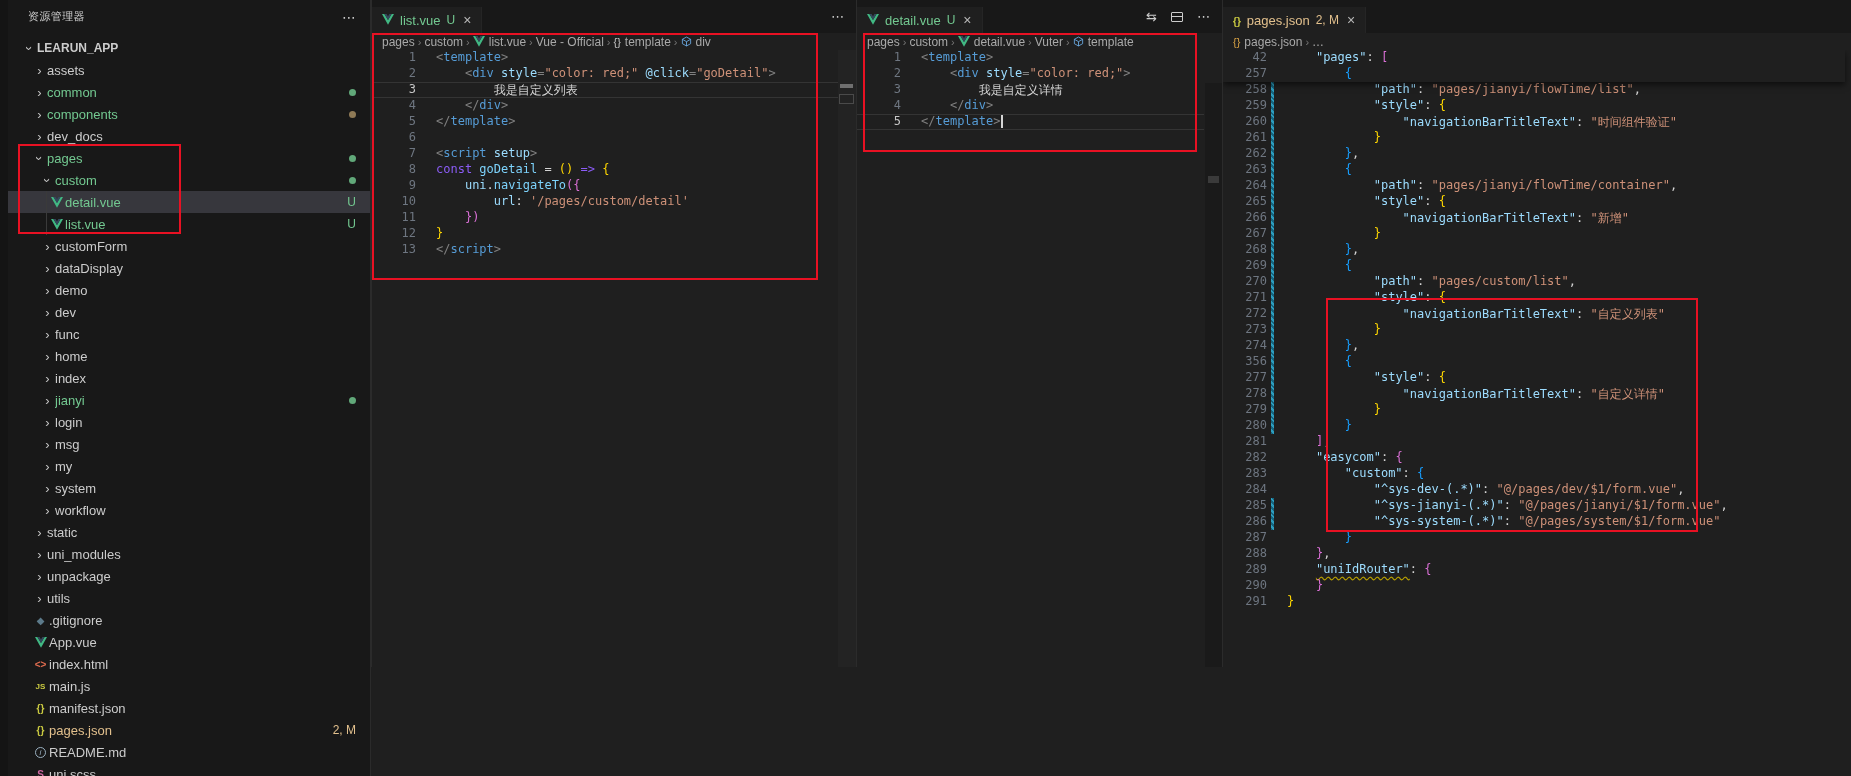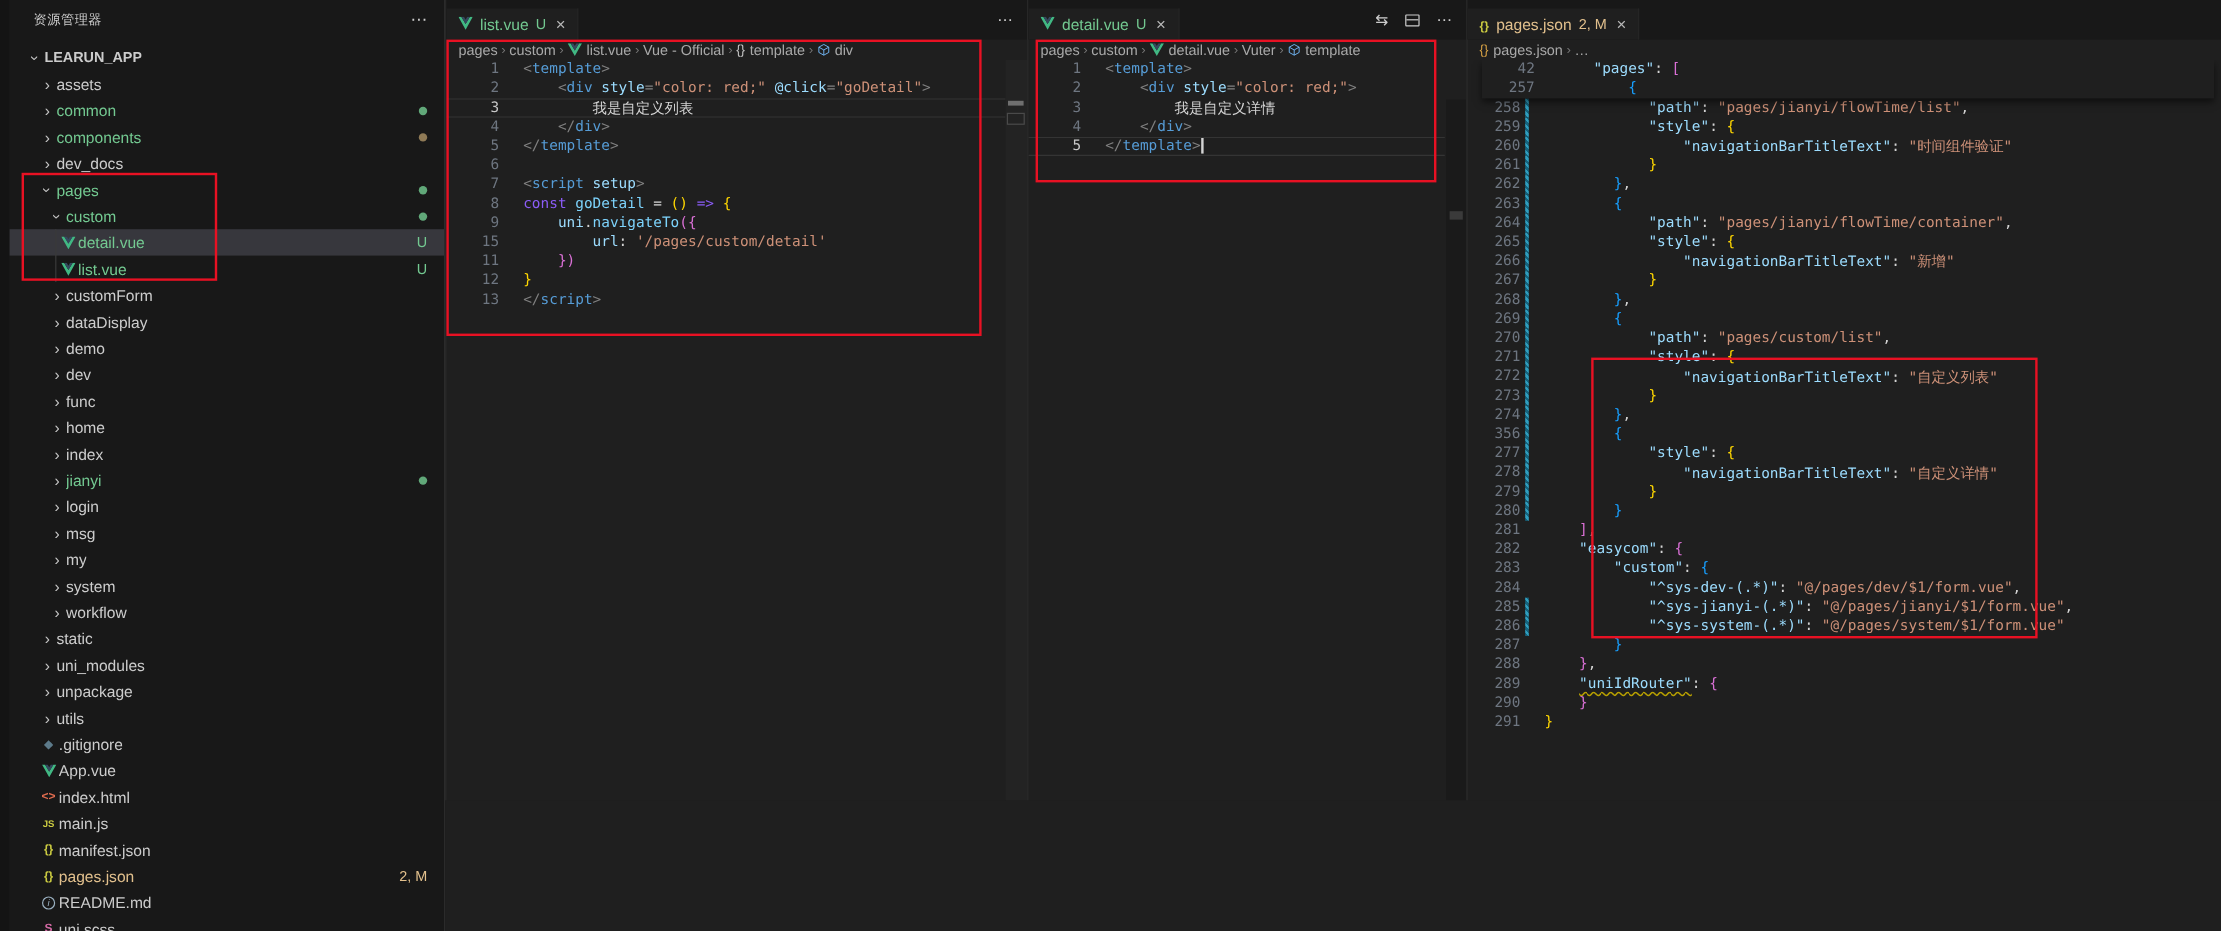--- a/index.html
+++ b/index.html
@@ -80,21 +80,21 @@
   .codetext { padding-left:20px; white-space:pre; font:12px "DejaVu Sans Mono",monospace; color:#d4d4d4; }
   .tk.p{color:#808080} .tk.tag{color:#569cd6} .tk.attr{color:#9cdcfe} .tk.str{color:#ce9178}
   .tk.kw{color:#8b5cf6} .tk.fn{color:#7dd3fc} .tk.txt,.tk.pl{color:#d4d4d4}
   .tk.b1{color:#ffd700} .tk.b2{color:#da70d6} .tk.b3{color:#179fff}
   .tk.sq{color:#9cdcfe; text-decoration:underline wavy #b8a000; text-underline-offset:3px;}
   .chbar { position:absolute; left:48px; top:0; bottom:0; width:3px;
            background:repeating-linear-gradient(45deg,#15657f 0 2px,#2e9ebf 2px 4px); }
   .caret { display:inline-block; width:2px; height:13px; background:#d4d4d4;
            vertical-align:middle; margin-left:1px; }
 
-  .sticky { position:absolute; left:12px; top:0; right:6px; z-index:5; background:#1f1f1f;
+  .sticky { position:absolute; left:0; top:0; right:6px; z-index:5; background:#1f1f1f;
             box-shadow:0 3px 6px rgba(0,0,0,.55); }
   #g2 .lines.scrolled { top:32px; }
 
   
   .strip1 { position:absolute; right:0; top:0; bottom:0; width:18px; background:#232323; }
   .strip1 .mdash { position:absolute; left:2px; top:34px; width:13px; height:4px; background:#6f6f6f; }
   .strip1 .mbox { position:absolute; left:1px; top:44px; width:15px; height:10px; border:1px solid #4a4a4a; }
   .strip2 { position:absolute; left:348px; top:33px; bottom:0; width:18px; background:#1a1a1a; }
   .strip2 .mbox { position:absolute; left:3px; top:93px; width:11px; height:7px; background:#3a3a3a; }
 
@@ -412,21 +412,21 @@
           </div>
           <div class="line">
             <span class="num">8</span>
             <span class="codetext"><span class="tk kw">const</span><span class="tk pl"> </span><span class="tk fn">goDetail</span><span class="tk txt"> = </span><span class="tk b1">()</span><span class="tk pl"> </span><span class="tk kw">=&gt;</span><span class="tk pl"> </span><span class="tk b1">{</span></span>
           </div>
           <div class="line">
             <span class="num">9</span>
             <span class="codetext"><span class="tk pl">    </span><span class="tk attr">uni</span><span class="tk txt">.</span><span class="tk fn">navigateTo</span><span class="tk b2">({</span></span>
           </div>
           <div class="line">
-            <span class="num">15</span>
+            <span class="num">10</span>
             <span class="codetext"><span class="tk pl">        </span><span class="tk attr">url</span><span class="tk txt">: </span><span class="tk str">'/pages/custom/detail'</span></span>
           </div>
           <div class="line">
             <span class="num">11</span>
             <span class="codetext"><span class="tk pl">    </span><span class="tk b2">})</span></span>
           </div>
           <div class="line">
             <span class="num">12</span>
             <span class="codetext"><span class="tk b1">}</span></span>
           </div>

